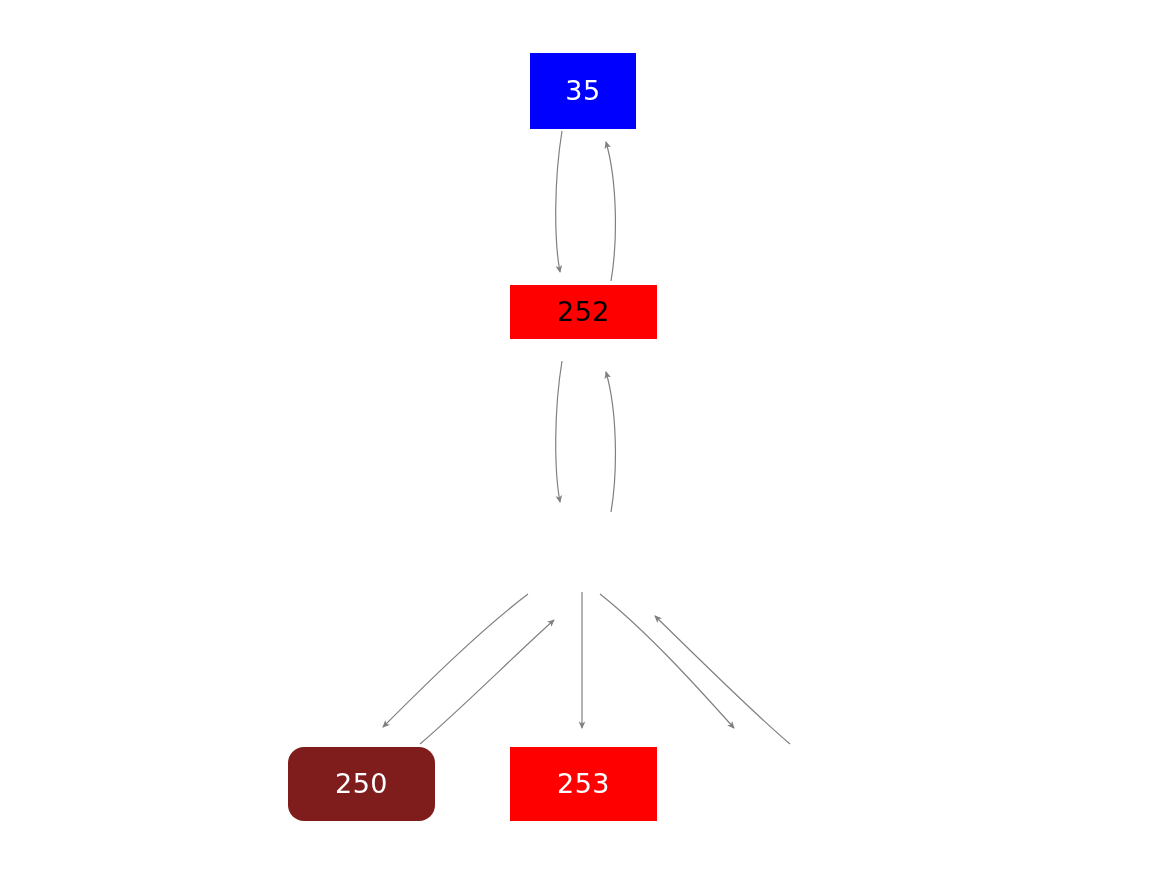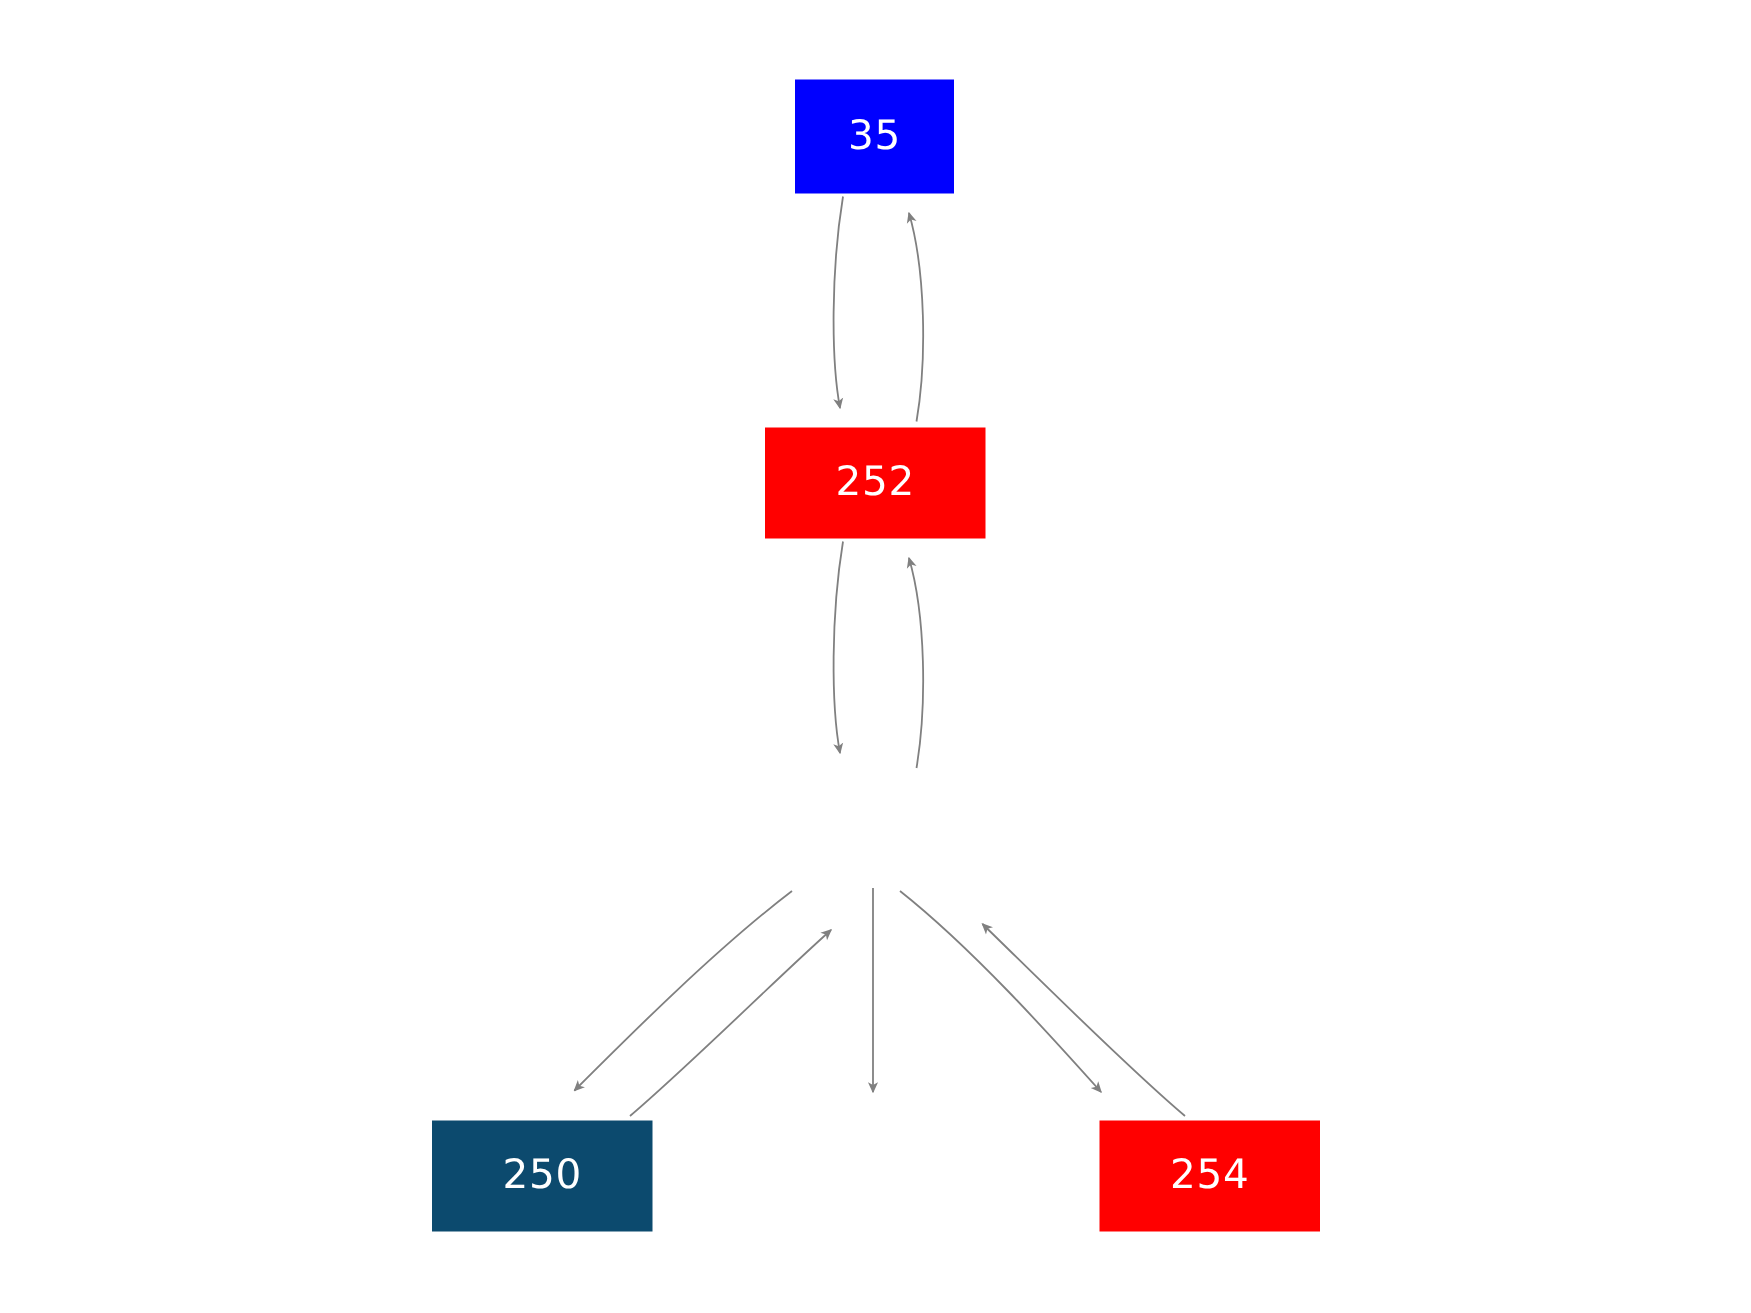--- a/index.html
+++ b/index.html
@@ -66,27 +66,27 @@
     <path d="M 582 592 L 582 728" fill="none" stroke="#808080" stroke-width="1.2" marker-end="url(#arrowhead)"></path>
 
     <path d="M 600 594 C 648 632 700 690 734 728" fill="none" stroke="#808080" stroke-width="1.2" marker-end="url(#arrowhead)"></path>
     <path d="M 790 744 C 752 712 690 650 655 616" fill="none" stroke="#808080" stroke-width="1.2" marker-end="url(#arrowhead)"></path>
   </svg>
 
   <div class="graph-node" style="left: 530px; top: 53px; width: 106px; height: 76px; background: rgb(0, 0, 255); color: rgb(255, 255, 255);">
     <span class="node-label">35</span>
   </div>
 
-  <div class="graph-node" style="left: 510px; top: 285px; width: 147px; height: 74px; background: rgb(255, 0, 0); color: #ffffff;">
+  <div class="graph-node" style="left: 510px; top: 285px; width: 147px; height: 54px; background: rgb(255, 0, 0); color: #000000;">
     <span class="node-label">252</span>
   </div>
 
 
-  <div class="graph-node" style="left: 288px; top: 747px; width: 147px; height: 74px; background: #0c4a6e; color: rgb(255, 255, 255);">
+  <div class="graph-node" style="left: 288px; top: 747px; width: 147px; height: 74px; background: #7f1d1d; color: rgb(255, 255, 255); border-radius: 16px;">
     <span class="node-label">250</span>
   </div>
 
+  <div class="graph-node" style="left: 510px; top: 747px; width: 147px; height: 74px; background: rgb(255, 0, 0); color: rgb(255, 255, 255);">
+    <span class="node-label">253</span>
+  </div>
 
-  <div class="graph-node" style="left: 733px; top: 747px; width: 147px; height: 74px; background: rgb(255, 0, 0); color: rgb(255, 255, 255);">
-    <span class="node-label">254</span>
-  </div>
 
 </div>
 
 </body></html>

